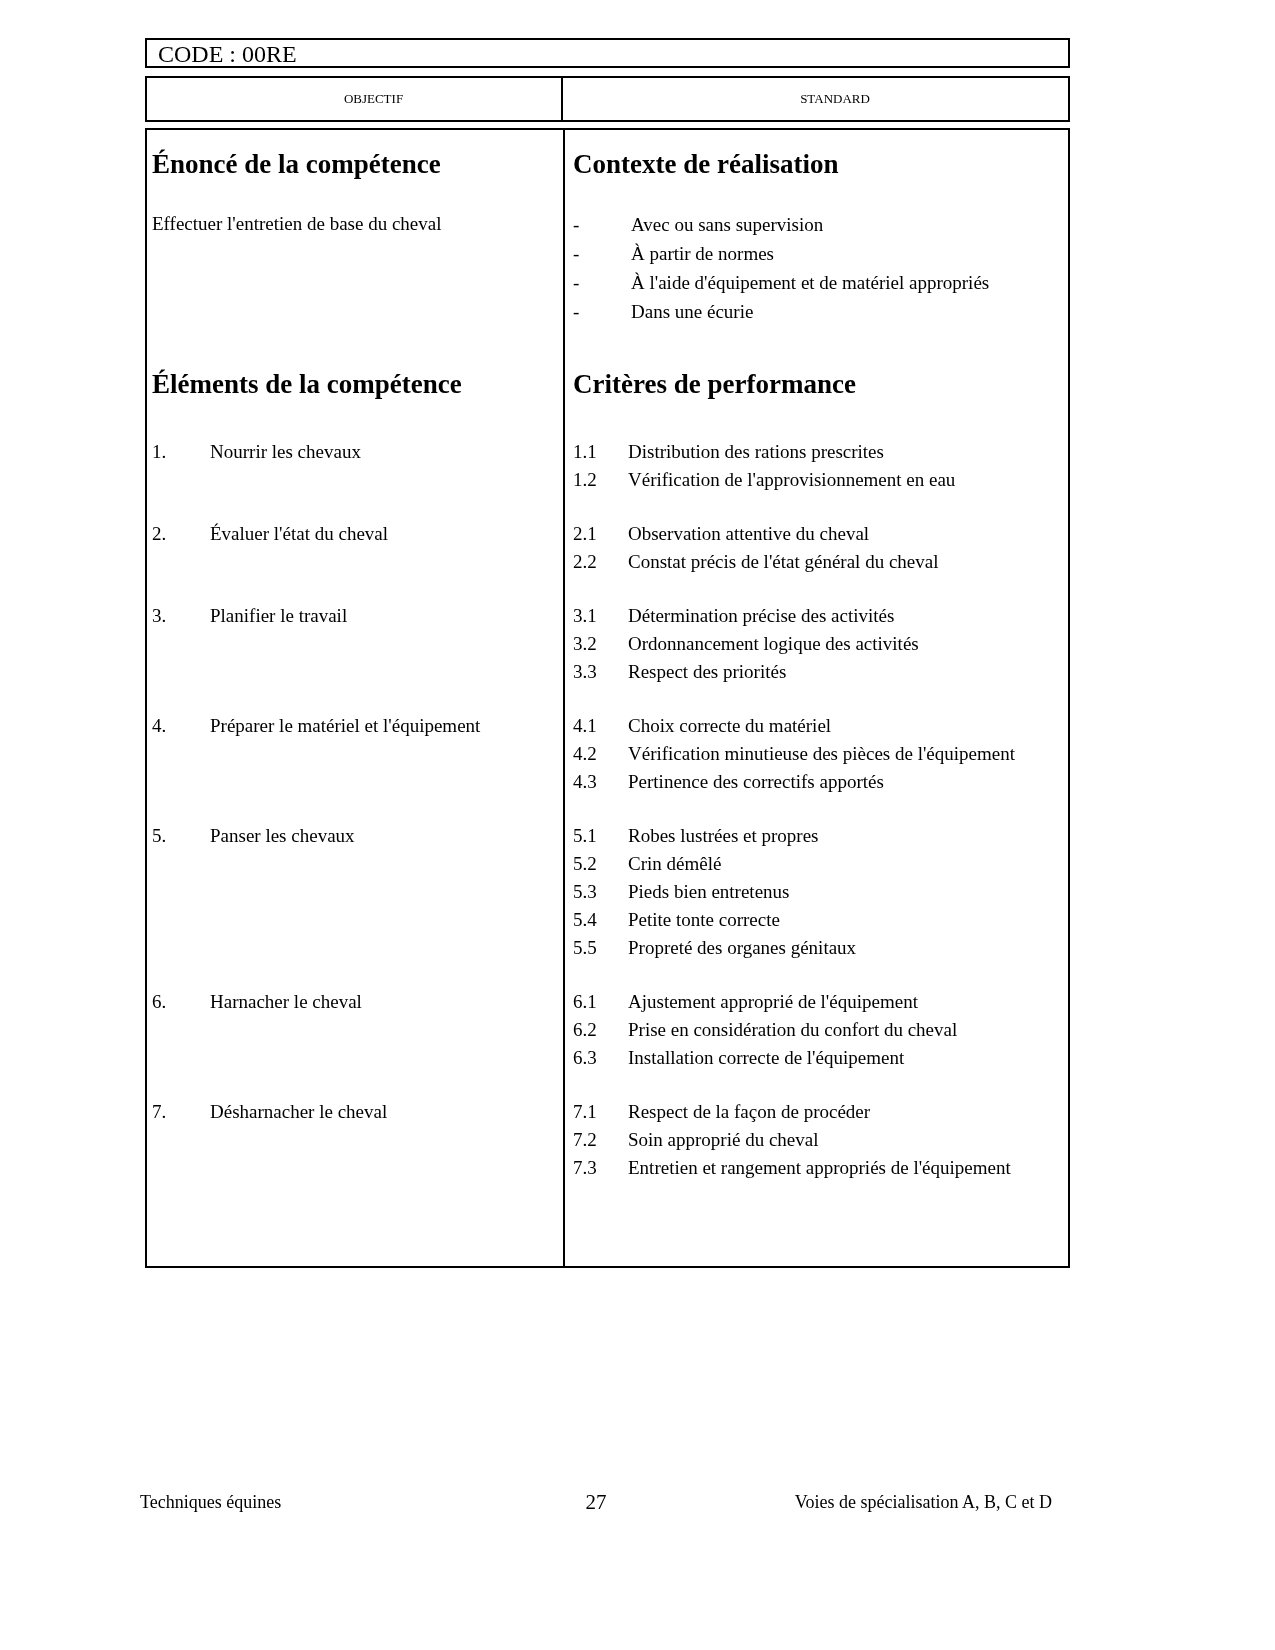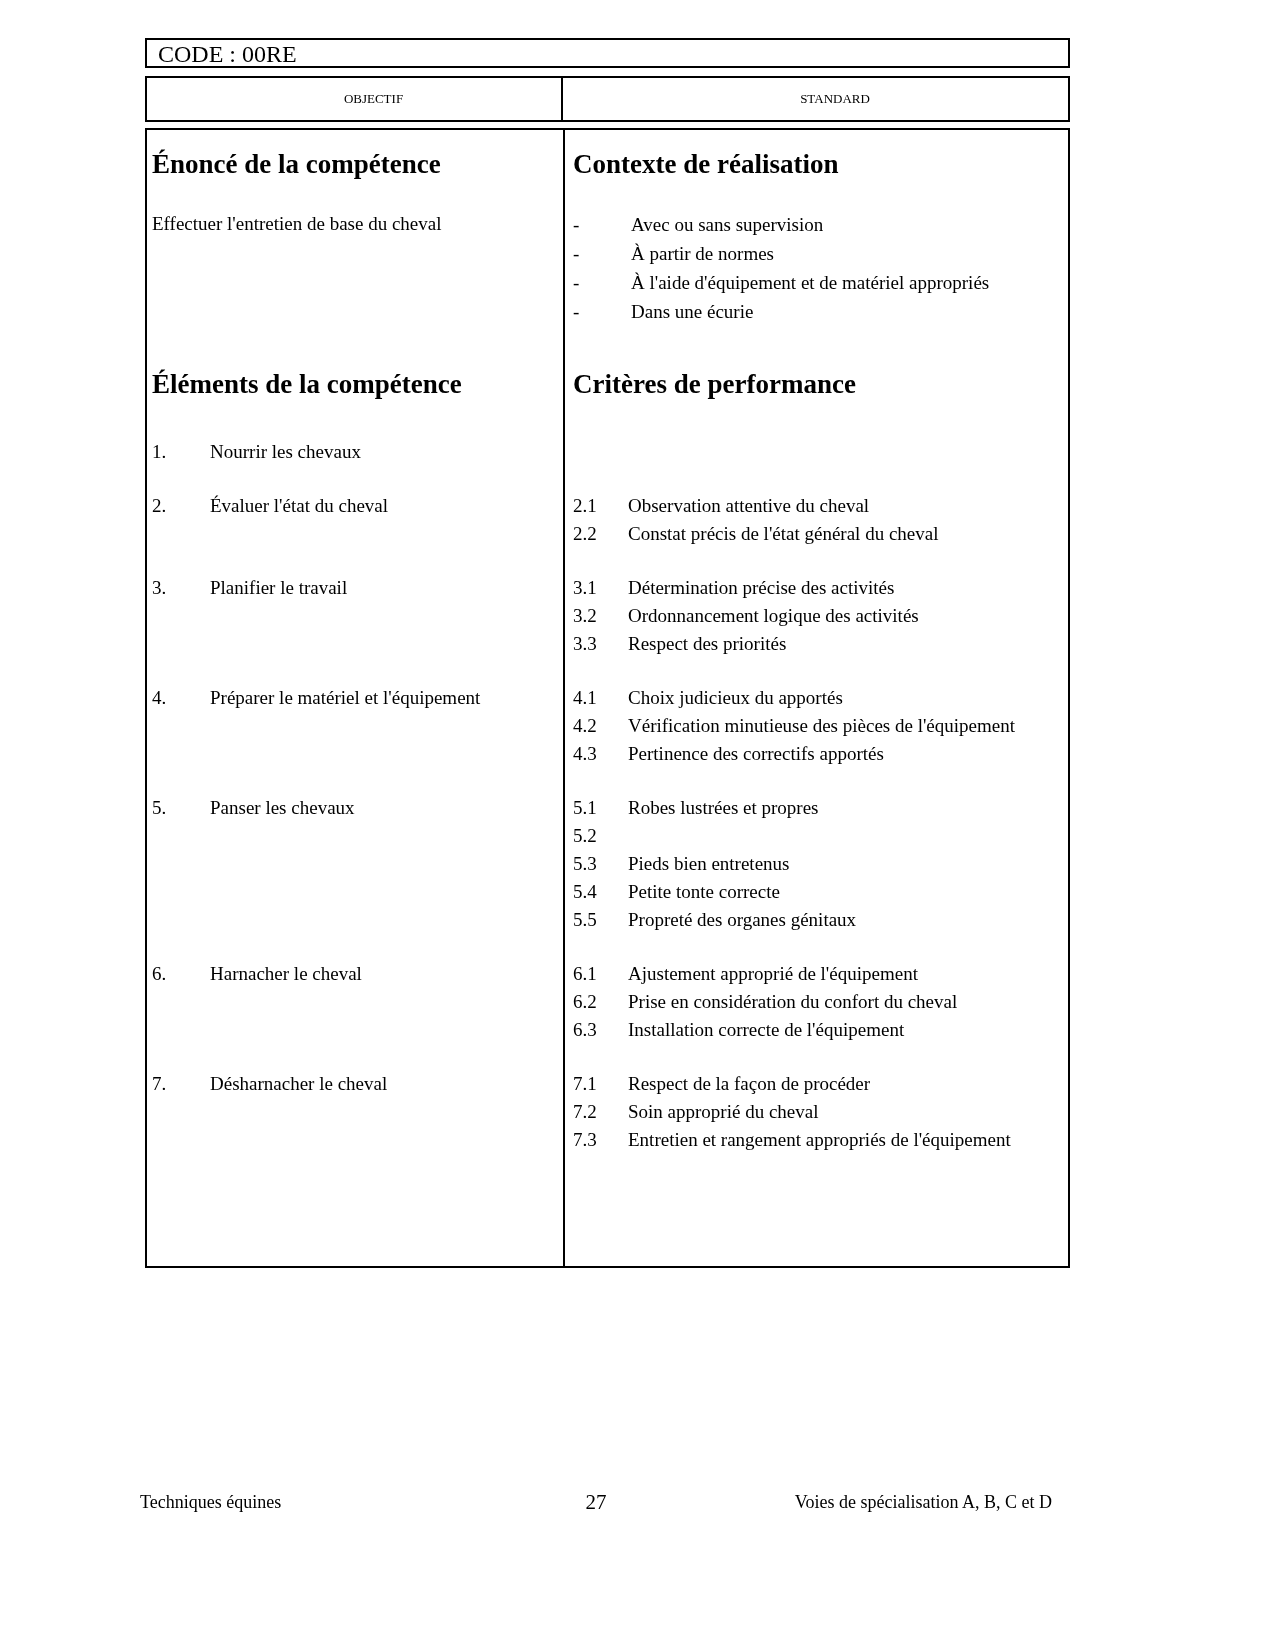--- a/index.html
+++ b/index.html
@@ -142,20 +142,30 @@
         </div>
       </div>
 
       <div class="brow erow">
         <div class="lcell">
           <div class="elem">
             <span class="enum">1.</span>
             <span class="etext">Nourrir les chevaux</span>
           </div>
         </div>
+        <div class="rcell">
+          <div class="crit">
+            <span class="cnum">1.1</span>
+            <span class="ctext">Distribution des rations prescrites</span>
+          </div>
+          <div class="crit">
+            <span class="cnum">1.2</span>
+            <span class="ctext">Vérification de l'approvisionnement en eau</span>
+          </div>
+        </div>
       </div>
 
       <div class="brow erow">
         <div class="lcell">
           <div class="elem">
             <span class="enum">2.</span>
             <span class="etext">Évaluer l'état du cheval</span>
           </div>
         </div>
         <div class="rcell">
@@ -196,21 +206,21 @@
       <div class="brow erow">
         <div class="lcell">
           <div class="elem">
             <span class="enum">4.</span>
             <span class="etext">Préparer le matériel et l'équipement</span>
           </div>
         </div>
         <div class="rcell">
           <div class="crit">
             <span class="cnum">4.1</span>
-            <span class="ctext">Choix judicieux du apportés</span>
+            <span class="ctext">Choix correcte du matériel</span>
           </div>
           <div class="crit">
             <span class="cnum">4.2</span>
             <span class="ctext">Vérification minutieuse des pièces de l'équipement</span>
           </div>
           <div class="crit">
             <span class="cnum">4.3</span>
             <span class="ctext">Pertinence des correctifs apportés</span>
           </div>
         </div>
@@ -223,20 +233,21 @@
             <span class="etext">Panser les chevaux</span>
           </div>
         </div>
         <div class="rcell">
           <div class="crit">
             <span class="cnum">5.1</span>
             <span class="ctext">Robes lustrées et propres</span>
           </div>
           <div class="crit">
             <span class="cnum">5.2</span>
+            <span class="ctext">Crin démêlé</span>
           </div>
           <div class="crit">
             <span class="cnum">5.3</span>
             <span class="ctext">Pieds bien entretenus</span>
           </div>
           <div class="crit">
             <span class="cnum">5.4</span>
             <span class="ctext">Petite tonte correcte</span>
           </div>
           <div class="crit">

